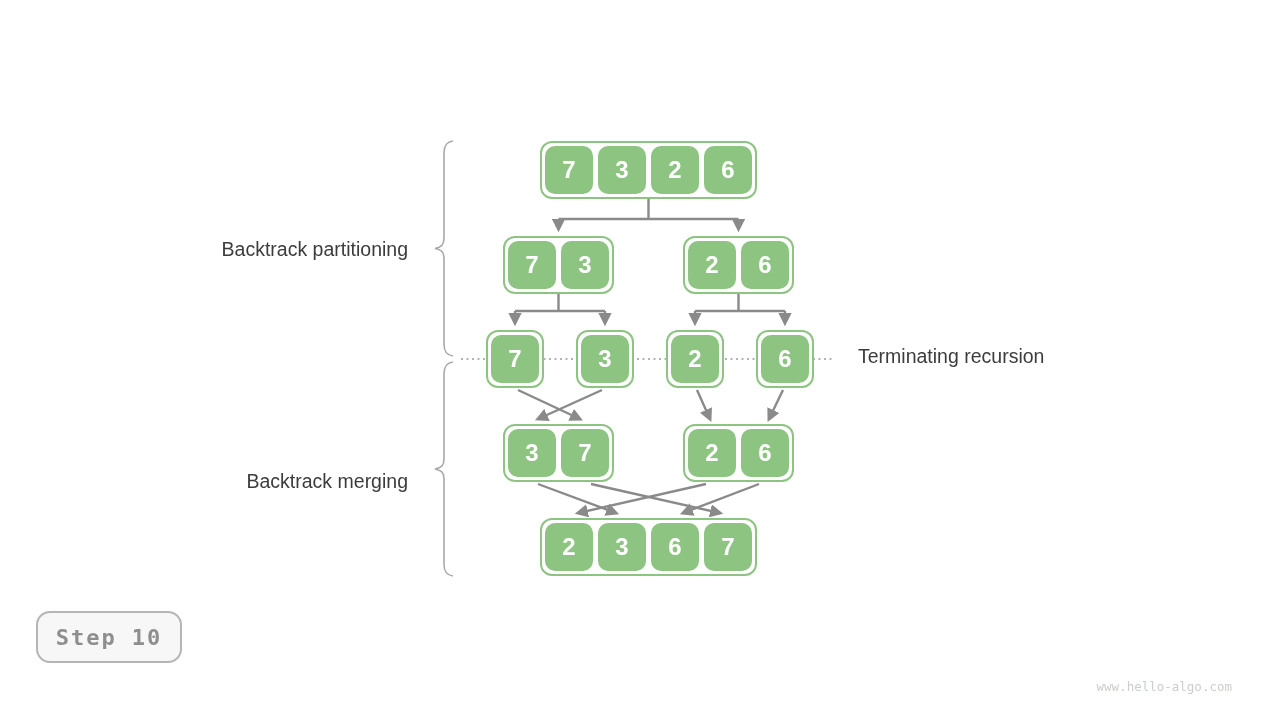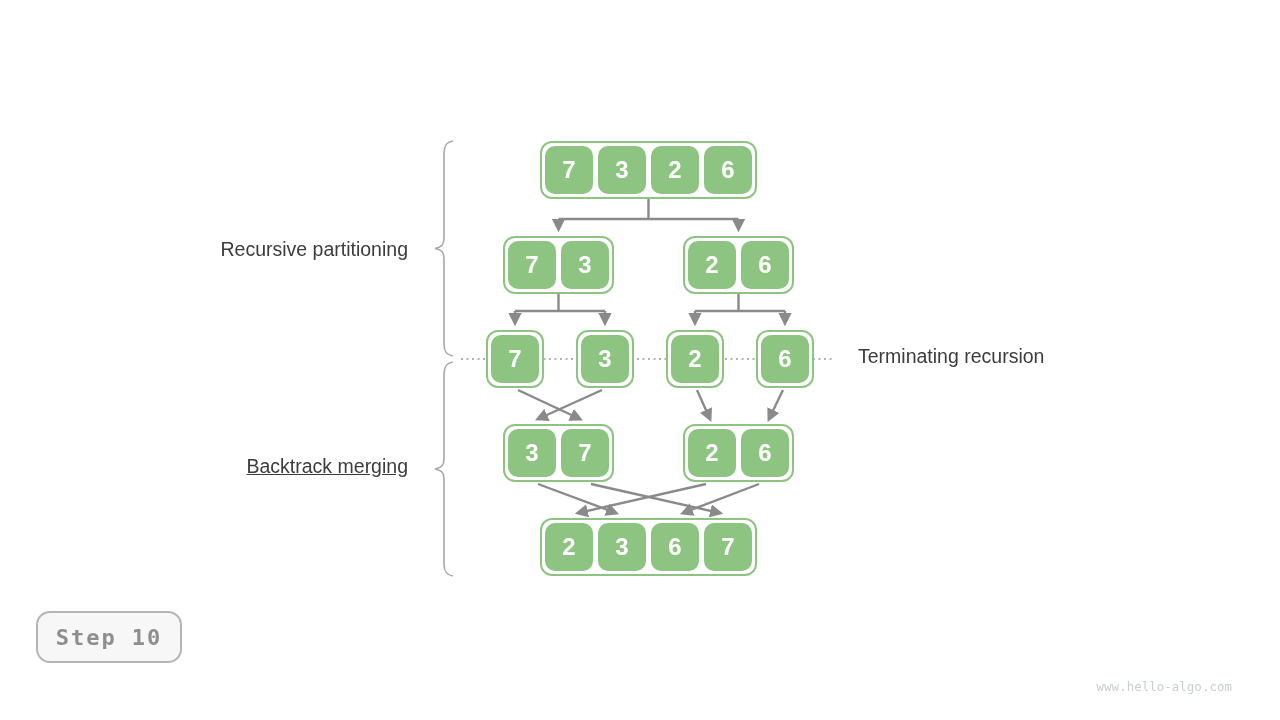--- a/index.html
+++ b/index.html
@@ -26,21 +26,21 @@
     font-size: 24px; font-weight: bold;
     font-family: "Liberation Sans", sans-serif;
   }
 
   .side-label {
     position: absolute; z-index: 2;
     color: #3c3c3c; font-size: 19.5px; line-height: 24px;
     white-space: nowrap;
   }
   #label-recursive   { left: 158px; top: 237px; width: 250px; text-align: right; }
-  #label-backtrack   { left: 158px; top: 454px; width: 250px; text-align: right; text-decoration: underline; }
+  #label-backtrack   { left: 158px; top: 469px; width: 250px; text-align: right; }
   #label-terminating { left: 858px; top: 344px; text-align: center; }
 
   #step-badge {
     position: absolute; z-index: 2;
     left: 36px; top: 611px; width: 146px; height: 52px;
     background: #f7f7f7;
     border: 2px solid #b5b5b5;
     border-radius: 14px;
     display: flex; align-items: center; justify-content: center;
     color: #8e8e8e;
@@ -147,19 +147,19 @@
   <div class="cell">6</div>
 </div>
 
 <div class="array-box" style="left:540px; top:518px;">
   <div class="cell">2</div>
   <div class="cell">3</div>
   <div class="cell">6</div>
   <div class="cell">7</div>
 </div>
 
-<div class="side-label" id="label-recursive">Recursive partitioning</div>
+<div class="side-label" id="label-recursive">Backtrack partitioning</div>
 <div class="side-label" id="label-terminating">Terminating recursion</div>
 <div class="side-label" id="label-backtrack">Backtrack merging</div>
 
 <div id="step-badge">Step 10</div>
 
 <div id="watermark">www.hello-algo.com</div>
 
 </body></html>

